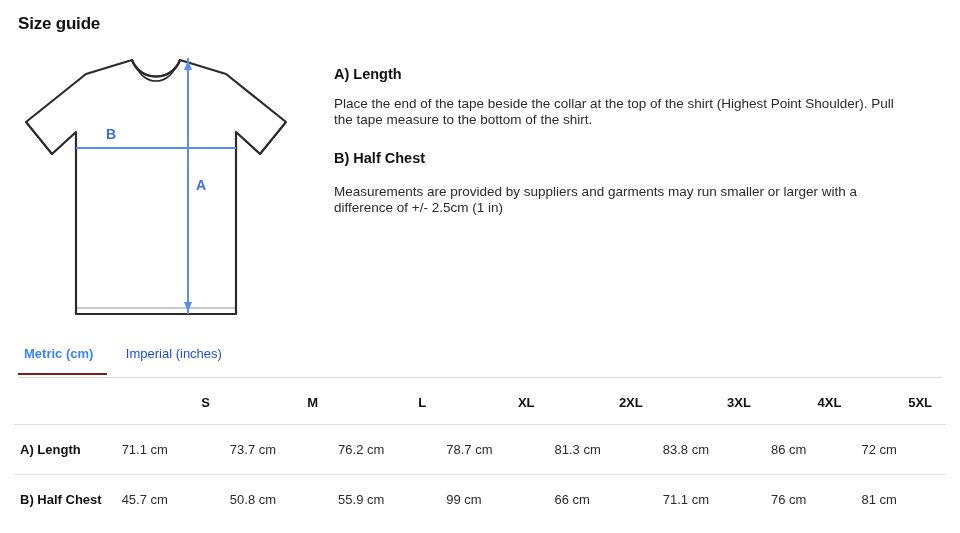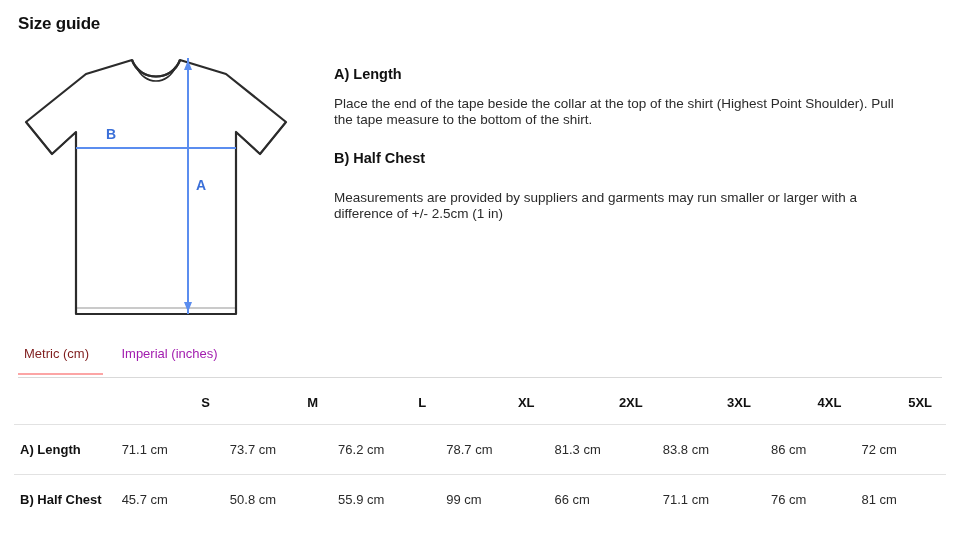--- a/index.html
+++ b/index.html
@@ -56,43 +56,43 @@
     color: #111;
   }
   .textcol h3.second { margin-top: 22px; }
   .textcol p {
     margin: 0 0 4px 0;
     font-size: 13.5px;
     line-height: 16px;
     color: #2b2b2b;
     max-width: 580px;
   }
-  .textcol p.gap { margin-top: 24px; }
+  .textcol p.gap { margin-top: 18px; }
 
   
   .tabs {
     position: absolute;
     left: 18px;
     top: 342px;
     width: 924px;
     height: 36px;
     border-bottom: 1px solid #d9d9d9;
   }
   .tab {
     display: inline-block;
     font-size: 13px;
     padding: 4px 14px 12px 14px;
-    color: #a21caf;
+    color: #1d4ed8;
     cursor: pointer;
   }
   .tab:first-child { padding-left: 6px; }
   .tab.active {
-    color: #7f1d1d;
-    font-weight: normal;
-    border-bottom: 2px solid #fca5a5;
+    color: #3b82f6;
+    font-weight: bold;
+    border-bottom: 2px solid #7f1d1d;
   }
 
   
   table {
     position: absolute;
     left: 14px;
     top: 381px;
     width: 932px;
     border-collapse: collapse;
     font-size: 13px;

